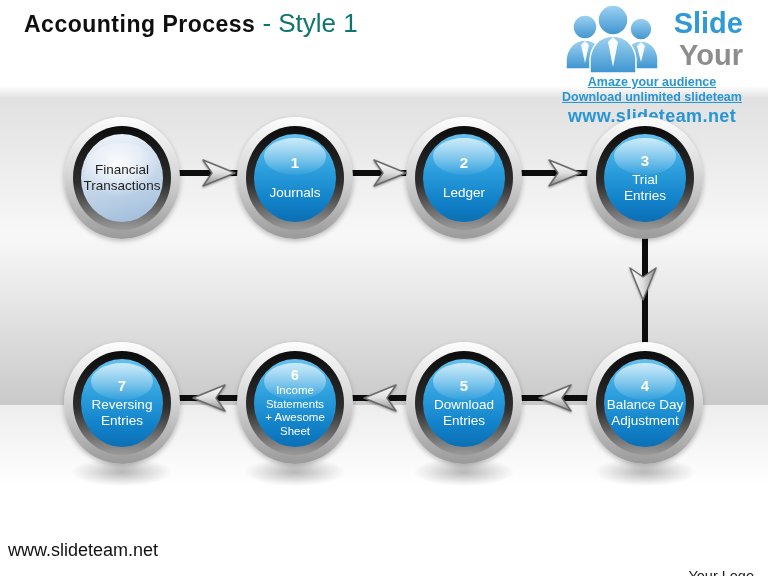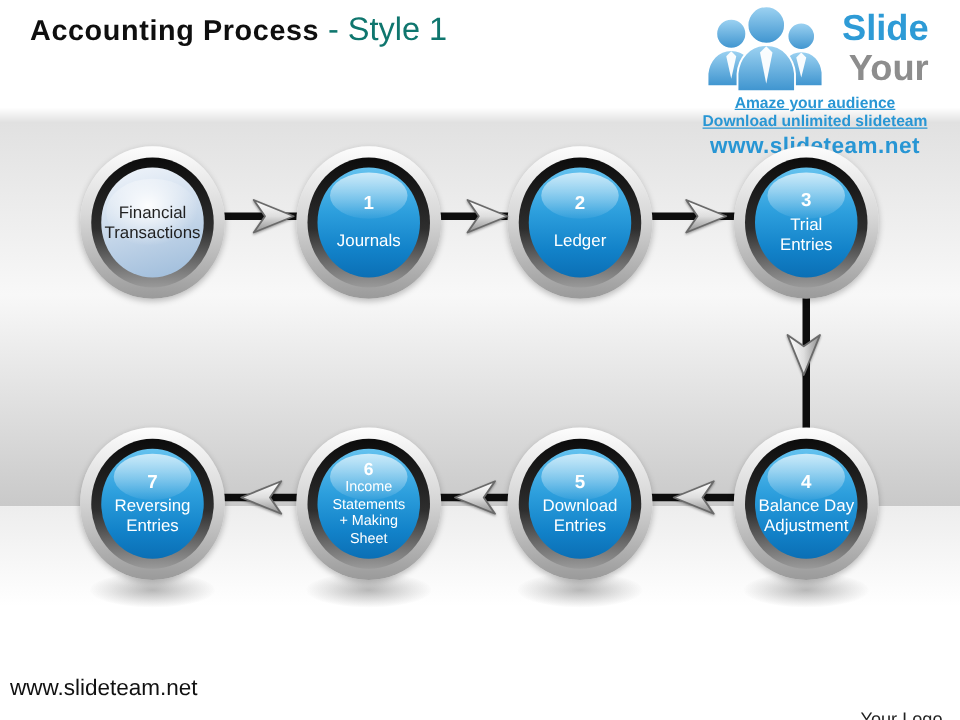--- a/index.html
+++ b/index.html
@@ -185,21 +185,21 @@
       </div>
       <div class="reflection" style="left: 414px; top: 458px;"></div>
       <div class="node n4" style="left: 237px; top: 342px;">
         <div class="ring2">
           <div class="btn">
             <div class="shine"></div>
             <div class="txt">
               <span class="num">6</span>
               <span class="ln">Income</span>
               <span class="ln">Statements</span>
-              <span class="ln">+ Making</span>
+              <span class="ln">+ Awesome</span>
               <span class="ln">Sheet</span>
             </div>
           </div>
         </div>
       </div>
       <div class="reflection" style="left: 245px; top: 458px;"></div>
       <div class="node n2" style="left: 64px; top: 342px;">
         <div class="ring2">
           <div class="btn">
             <div class="shine"></div>

